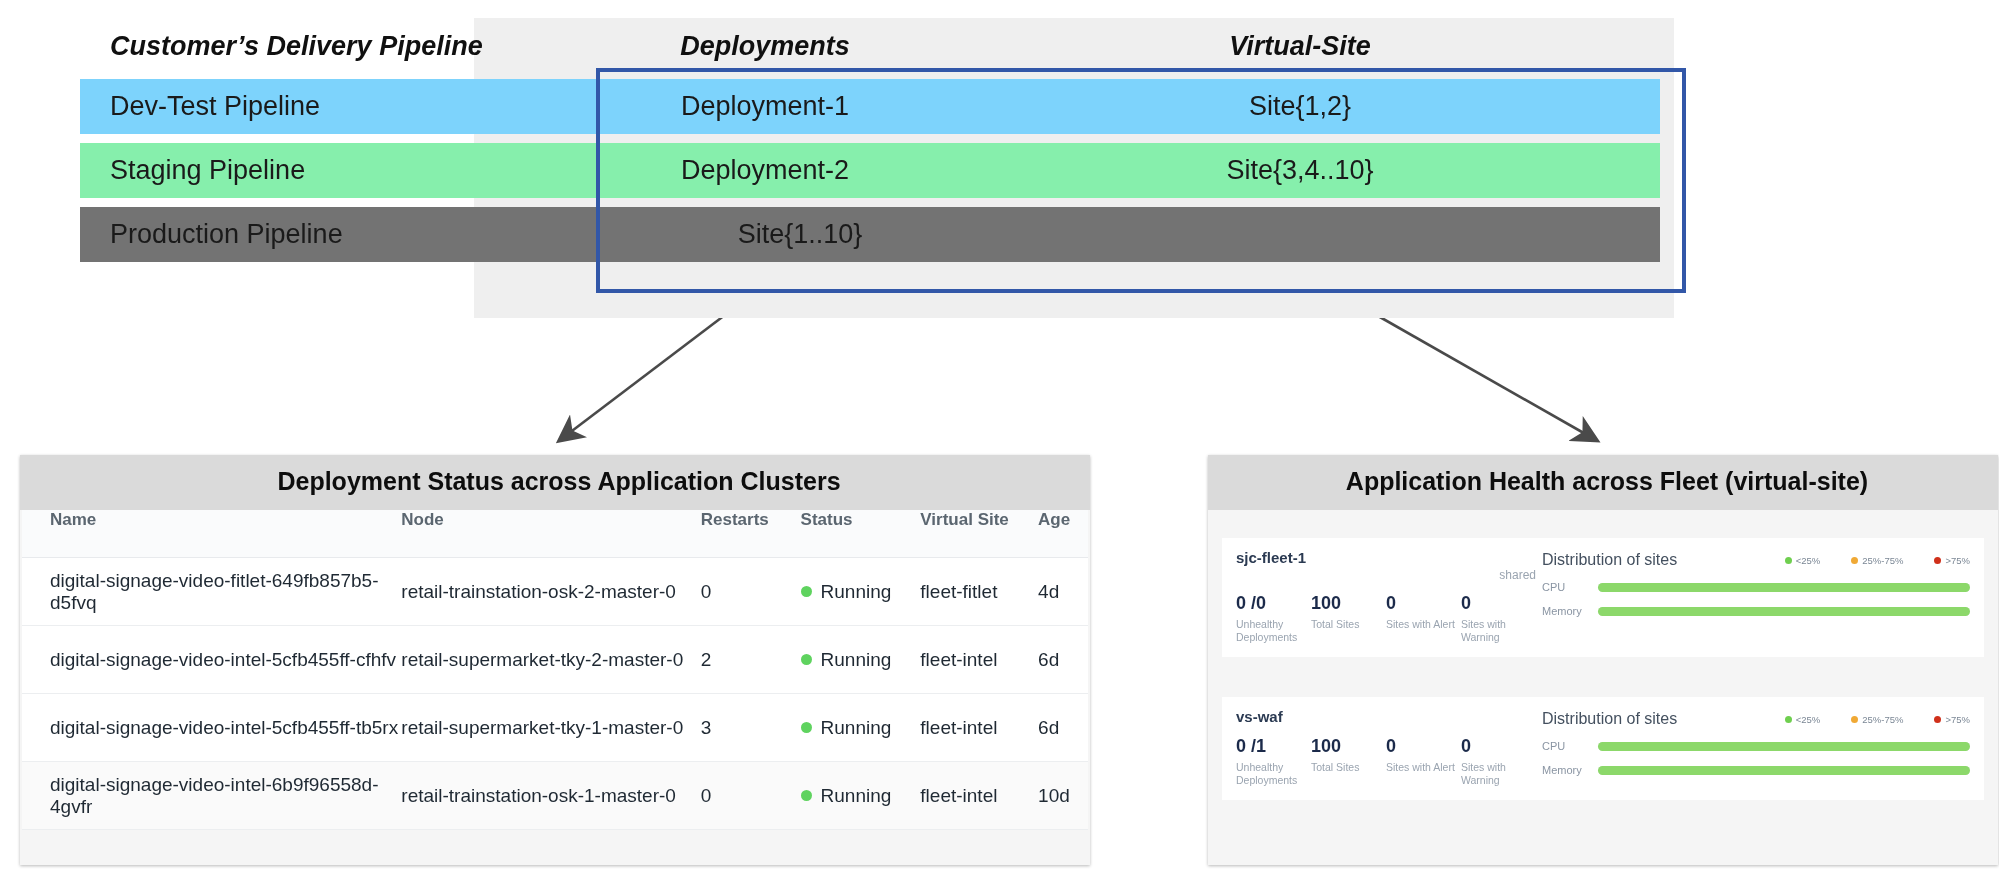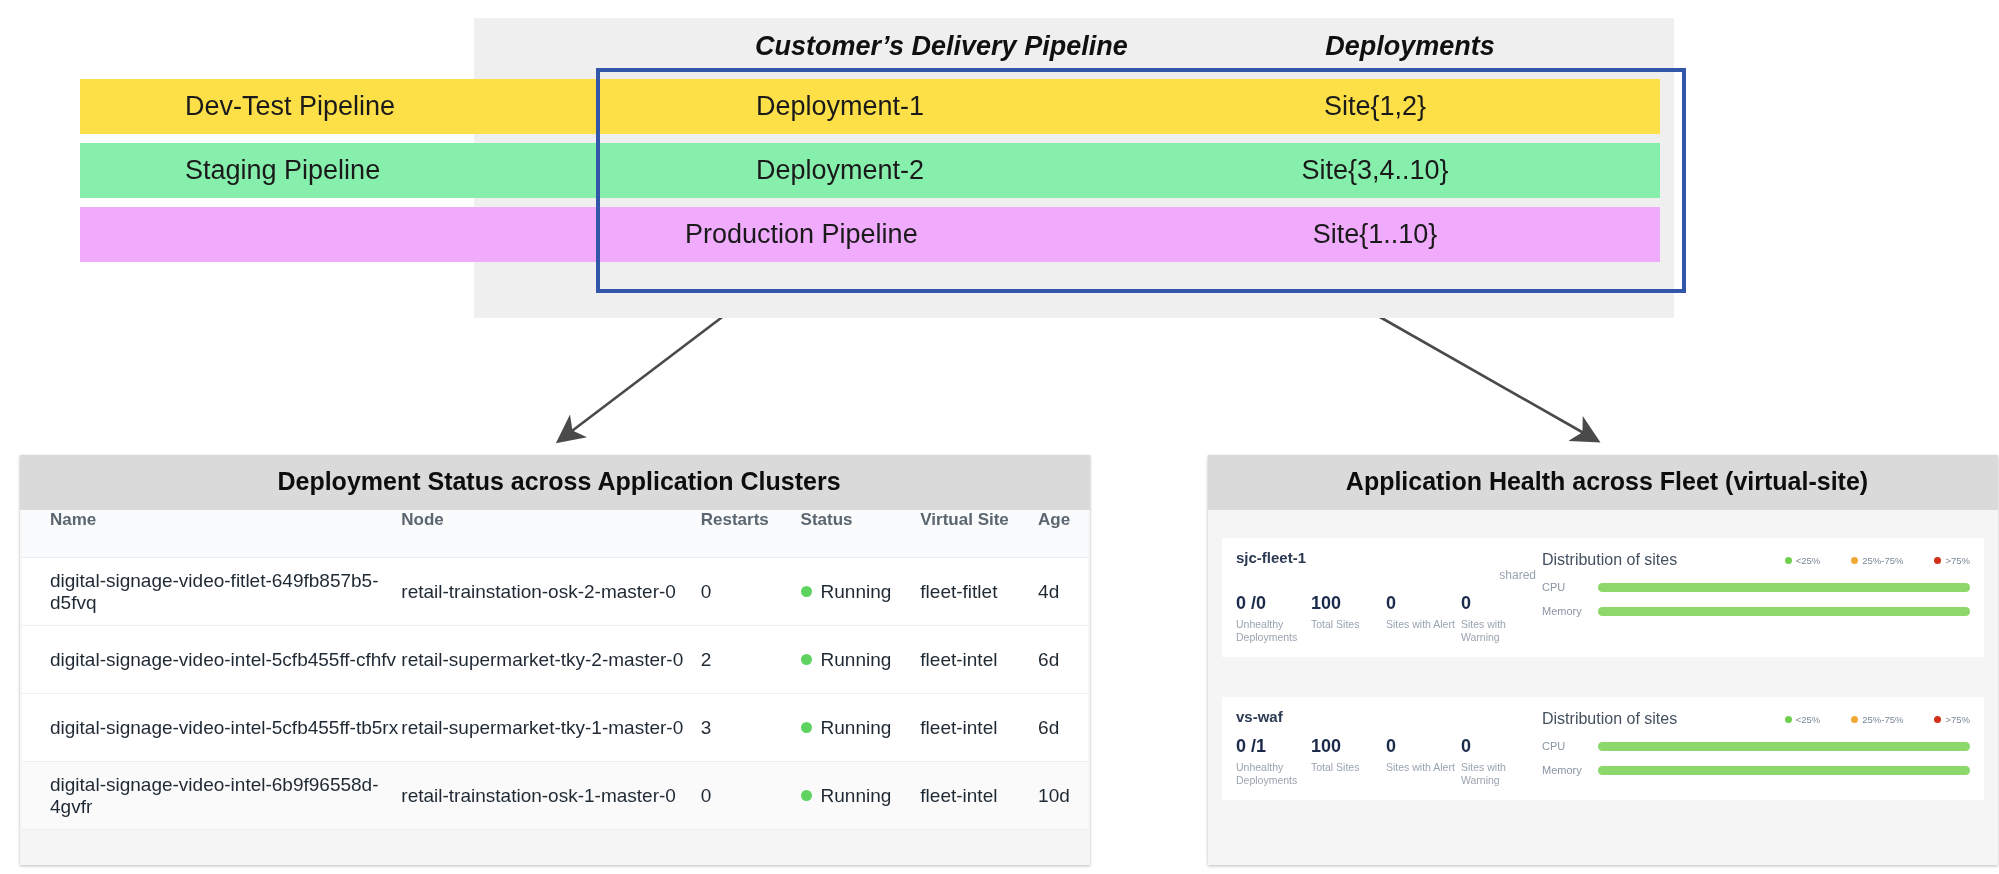--- a/index.html
+++ b/index.html
@@ -17,36 +17,36 @@
   
   .pipeline-panel {
     position: absolute; left: 474px; top: 18px;
     width: 1200px; height: 300px;
     background: #efefef;
   }
   .pipeline-table {
     position: absolute; left: 80px; top: 18px;
     width: 1580px; height: 268px;
   }
-  .pl-row { display: flex; align-items: center; height: 55px; margin-bottom: 9px; justify-content: flex-end; }
+  .pl-row { display: flex; align-items: center; height: 55px; margin-bottom: 9px; }
   .pl-row.header { height: 56px; margin-bottom: 5px; }
   .pl-row .c0 { width: 435px; padding-left: 30px; }
   .pl-row .c1 { width: 500px; text-align: center; }
   .pl-row .c2 { width: 570px; text-align: center; }
 
   .pl-row.header .c0,
   .pl-row.header .c1,
   .pl-row.header .c2 {
     font-weight: bold; font-style: italic; font-size: 27px; color: #101010;
   }
   .pl-row .cell-text { font-size: 27px; color: #1a1a1a; }
 
-  .row-bg-1 { background: #fde047; }
+  .row-bg-1 { background: #7dd3fc; }
   .row-bg-2 { background: #86efac; }
-  .row-bg-3 { background: #f0abfc; }
+  .row-bg-3 { background: #737373; }
 
   .highlight-box {
     position: absolute; left: 516px; top: 50px;
     width: 1090px; height: 225px;
     border: 4px solid #3257a8;
     pointer-events: none;
   }
 
   
   .card {
@@ -138,20 +138,21 @@
     <line x1="1343" y1="296" x2="1596" y2="440" stroke="#4a4a4a" stroke-width="2.6" marker-end="url(#ah)"></line>
   </svg>
 
   <div class="pipeline-panel"></div>
 
   <div class="pipeline-table">
 
     <div class="pl-row header">
       <div class="c0">Customer’s Delivery Pipeline</div>
       <div class="c1">Deployments</div>
+      <div class="c2">Virtual-Site</div>
     </div>
 
     <div class="pl-row row-bg-1">
       <div class="c0 cell-text">Dev-Test Pipeline</div>
       <div class="c1 cell-text">Deployment-1</div>
       <div class="c2 cell-text">Site{1,2}</div>
     </div>
 
     <div class="pl-row row-bg-2">
       <div class="c0 cell-text">Staging Pipeline</div>

